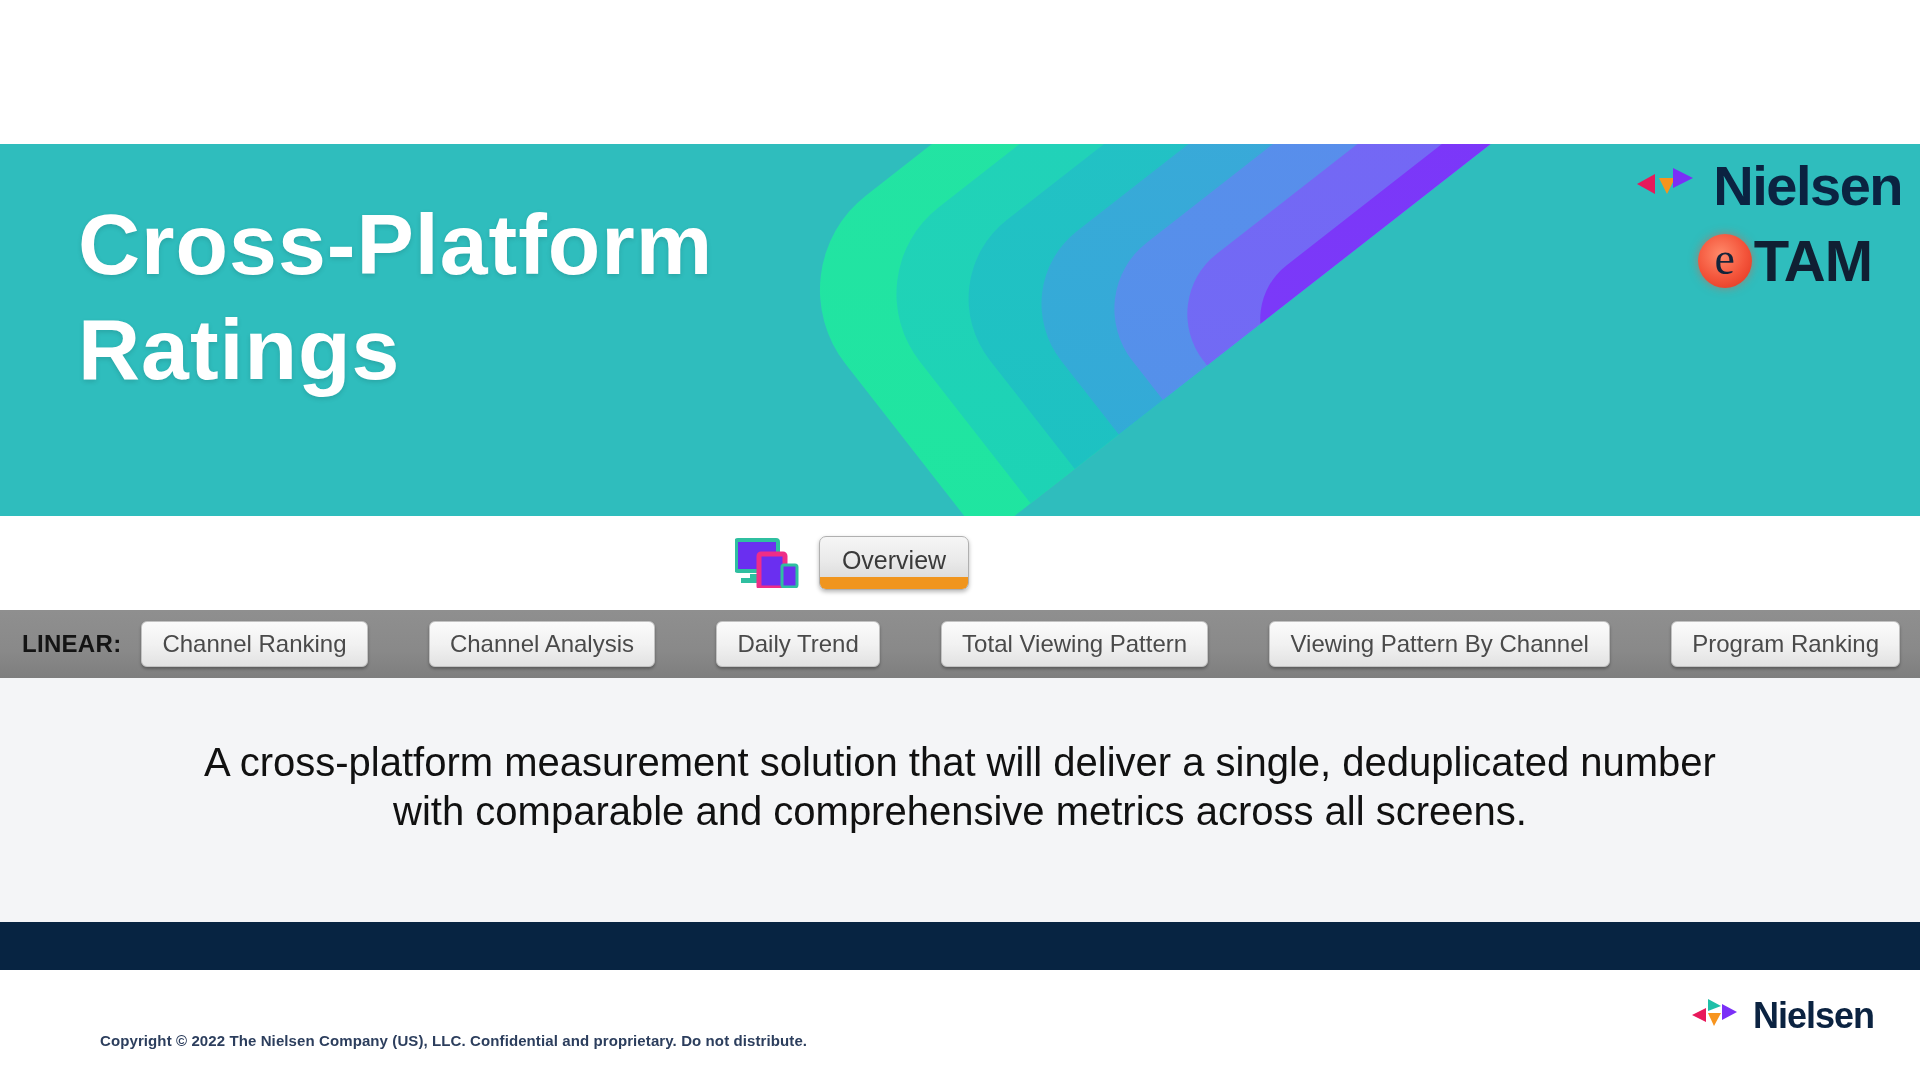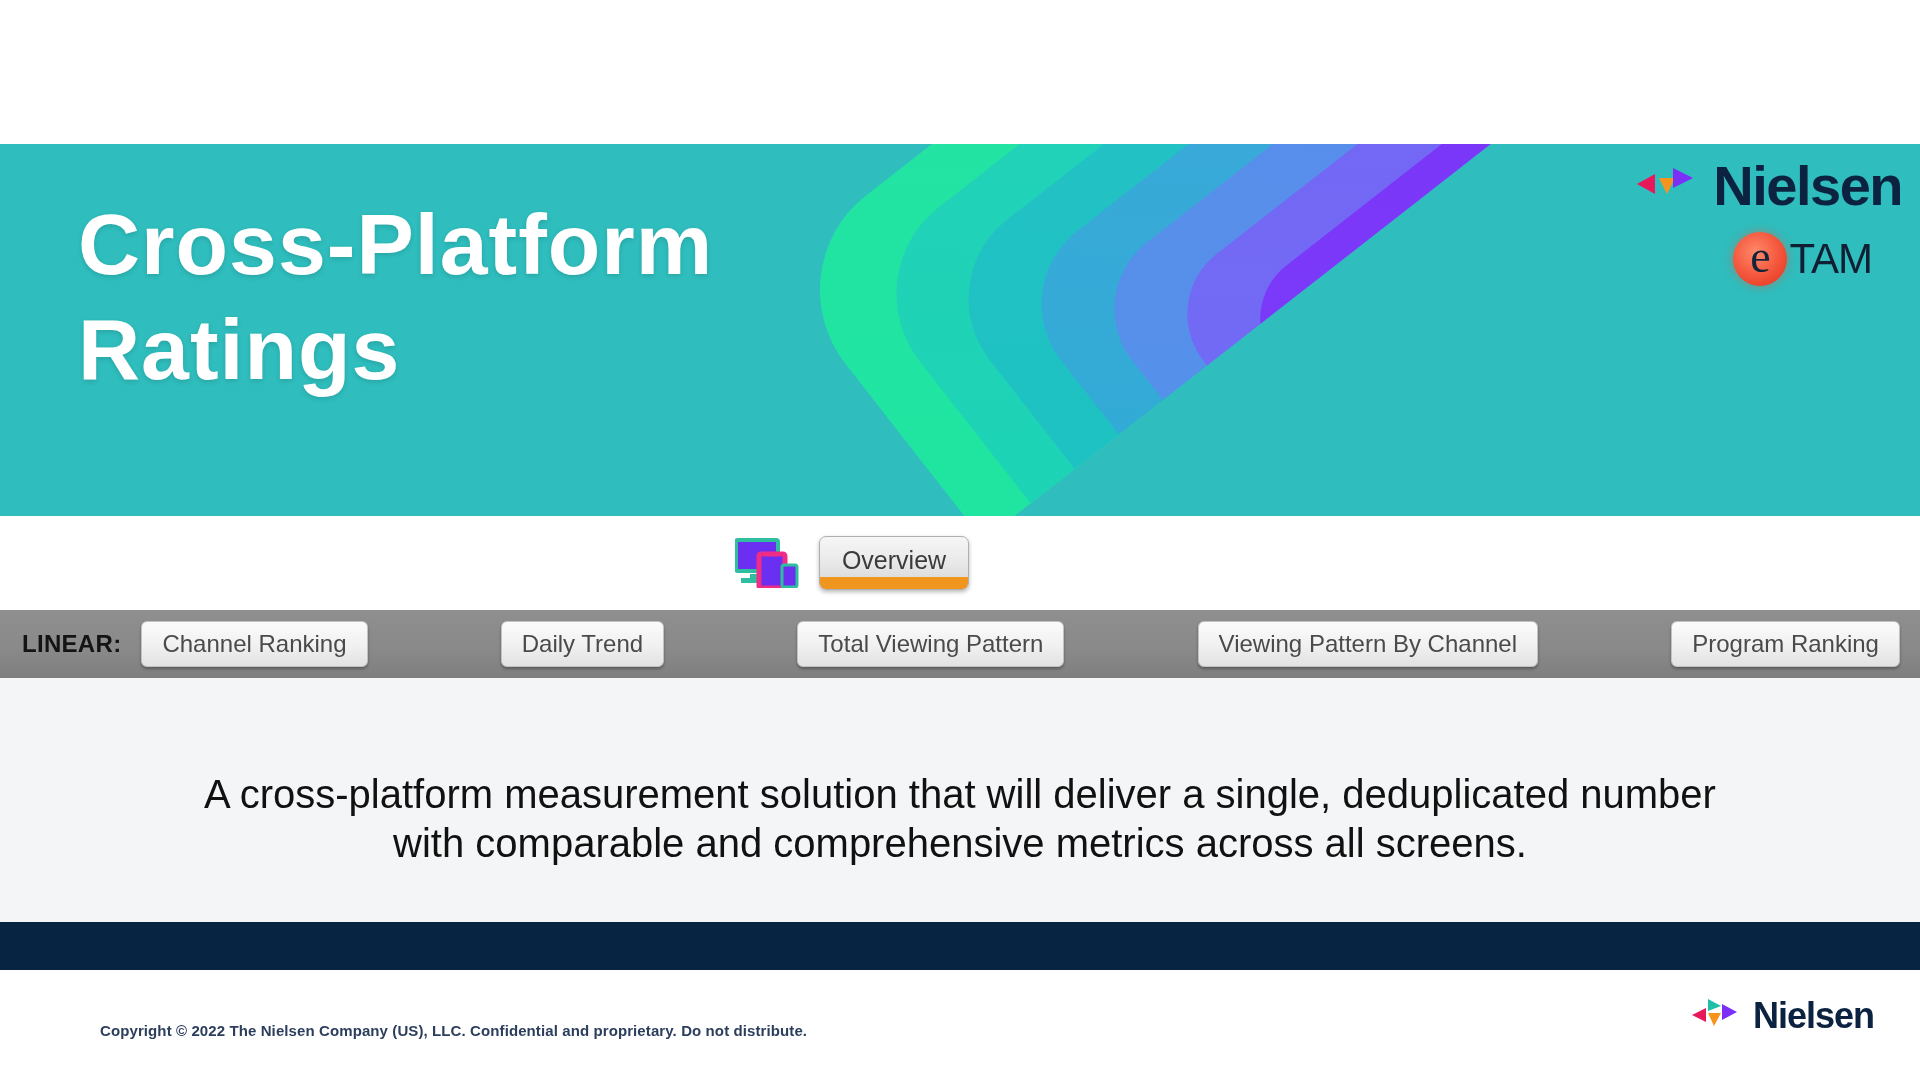--- a/index.html
+++ b/index.html
@@ -104,22 +104,22 @@
   .etam-e span {
     color: #14243a;
     font-size: 46px;
     font-weight: 400;
     line-height: 1;
     margin-top: -4px;
     font-family: "Liberation Serif", serif;
   }
   .etam-text {
     color: #101f33;
-    font-size: 42px;
-    font-weight: 400;
+    font-size: 58px;
+    font-weight: 700;
     letter-spacing: -1px;
     line-height: 1;
   }
 
   
   .overview-strip {
     position: absolute;
     top: 516px; left: 0;
     width: 1920px;
     height: 94px;
@@ -206,21 +206,21 @@
     position: absolute;
     top: 678px; left: 0;
     width: 1920px;
     height: 244px;
     background: #f4f5f7;
     display: flex;
     align-items: flex-start;
     justify-content: center;
   }
   .content-text {
-    margin-top: 92px;
+    margin-top: 60px;
     width: 1520px;
     text-align: center;
     font-size: 40px;
     line-height: 1.23;
     color: #111111;
   }
 
   
   .navy-bar {
     position: absolute;
@@ -234,21 +234,21 @@
   .footer {
     position: absolute;
     top: 970px; left: 0;
     width: 1920px;
     height: 110px;
     background: #ffffff;
   }
   .footer-copy {
     position: absolute;
     left: 100px;
-    top: 52px;
+    top: 62px;
     font-size: 15px;
     color: #2c3e5d;
     font-weight: 600;
     letter-spacing: 0.1px;
     white-space: nowrap;
   }
   .footer-brand {
     position: absolute;
     right: 46px;
     top: 28px;
@@ -363,20 +363,21 @@
       <div class="tab-overview">
         <span>Overview</span>
       </div>
     </div>
   </div>
 
   <div class="linear-bar">
     <span class="linear-label">LINEAR:</span>
     <div class="linear-btns">
       <button class="linear-btn">Channel Ranking</button>
+      <button class="linear-btn">Channel Analysis</button>
       <button class="linear-btn">Daily Trend</button>
       <button class="linear-btn">Total Viewing Pattern</button>
       <button class="linear-btn">Viewing Pattern By Channel</button>
       <button class="linear-btn">Program Ranking</button>
     </div>
   </div>
 
   <div class="content">
     <p class="content-text">A cross-platform measurement solution that will deliver a single, deduplicated number with comparable and comprehensive metrics across all screens.</p>
   </div>

